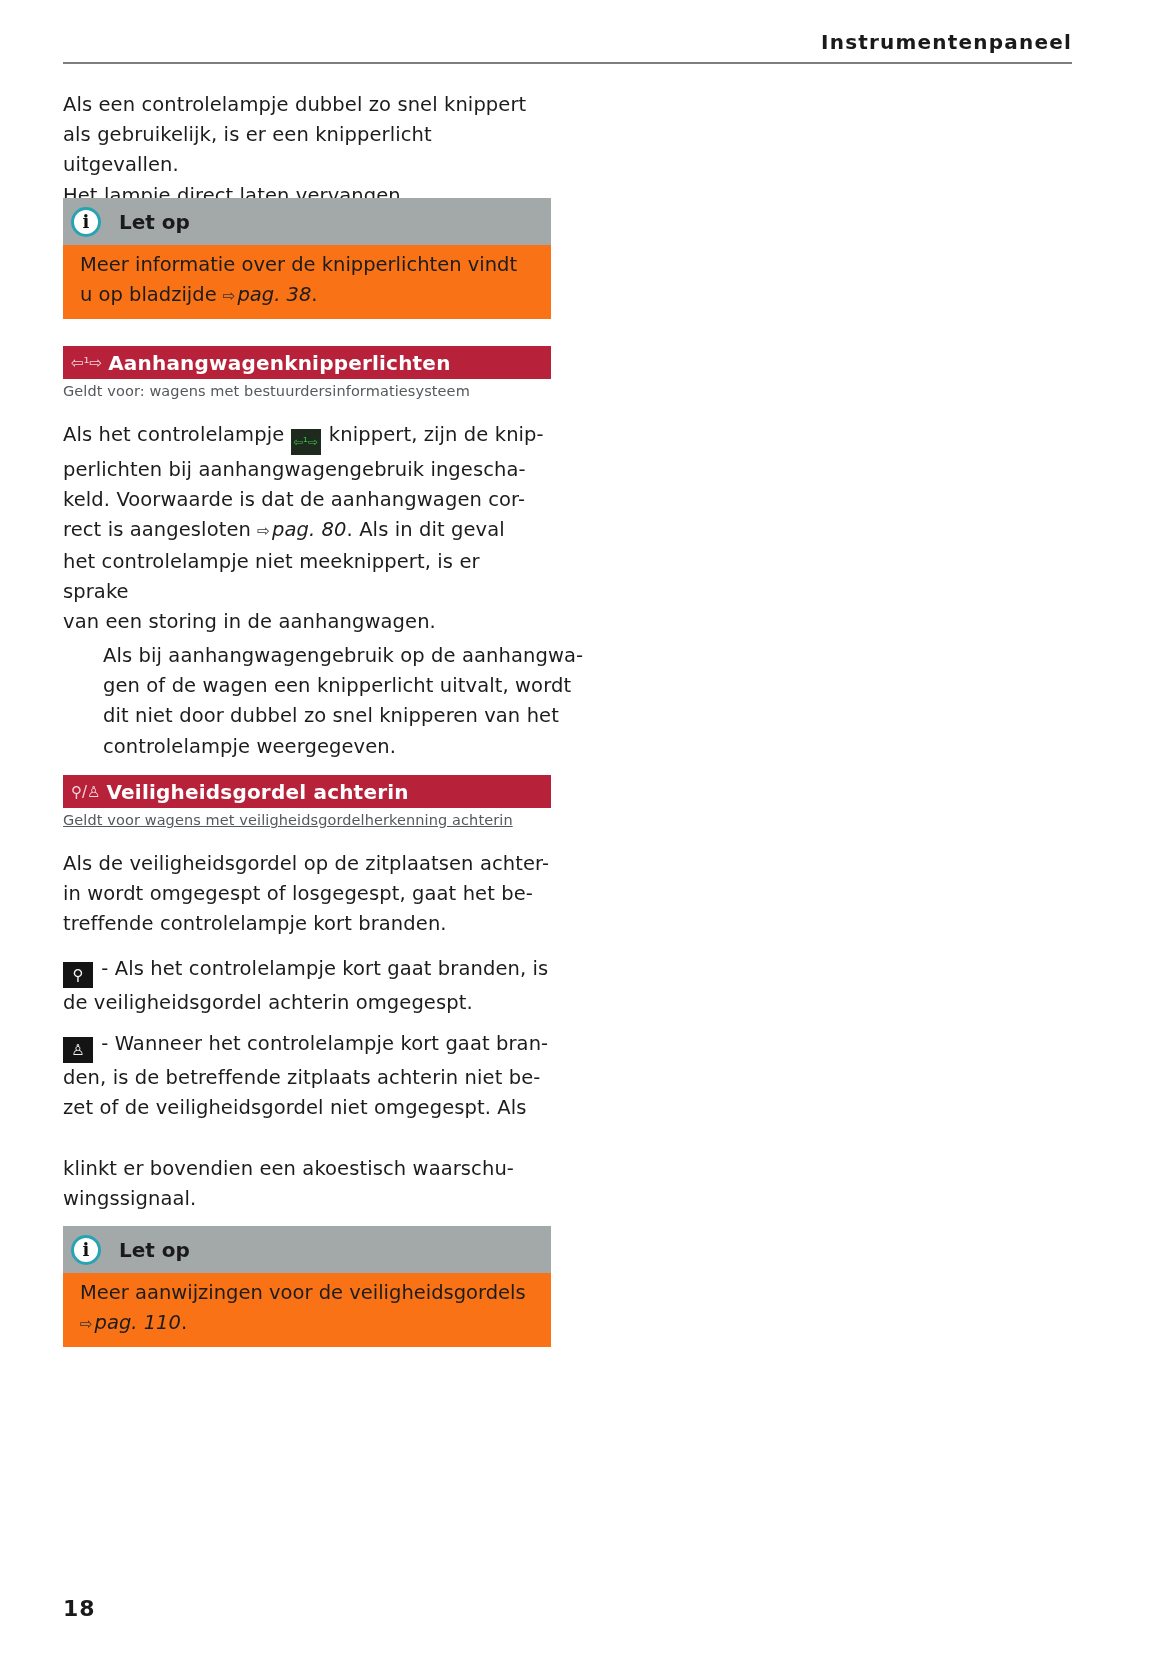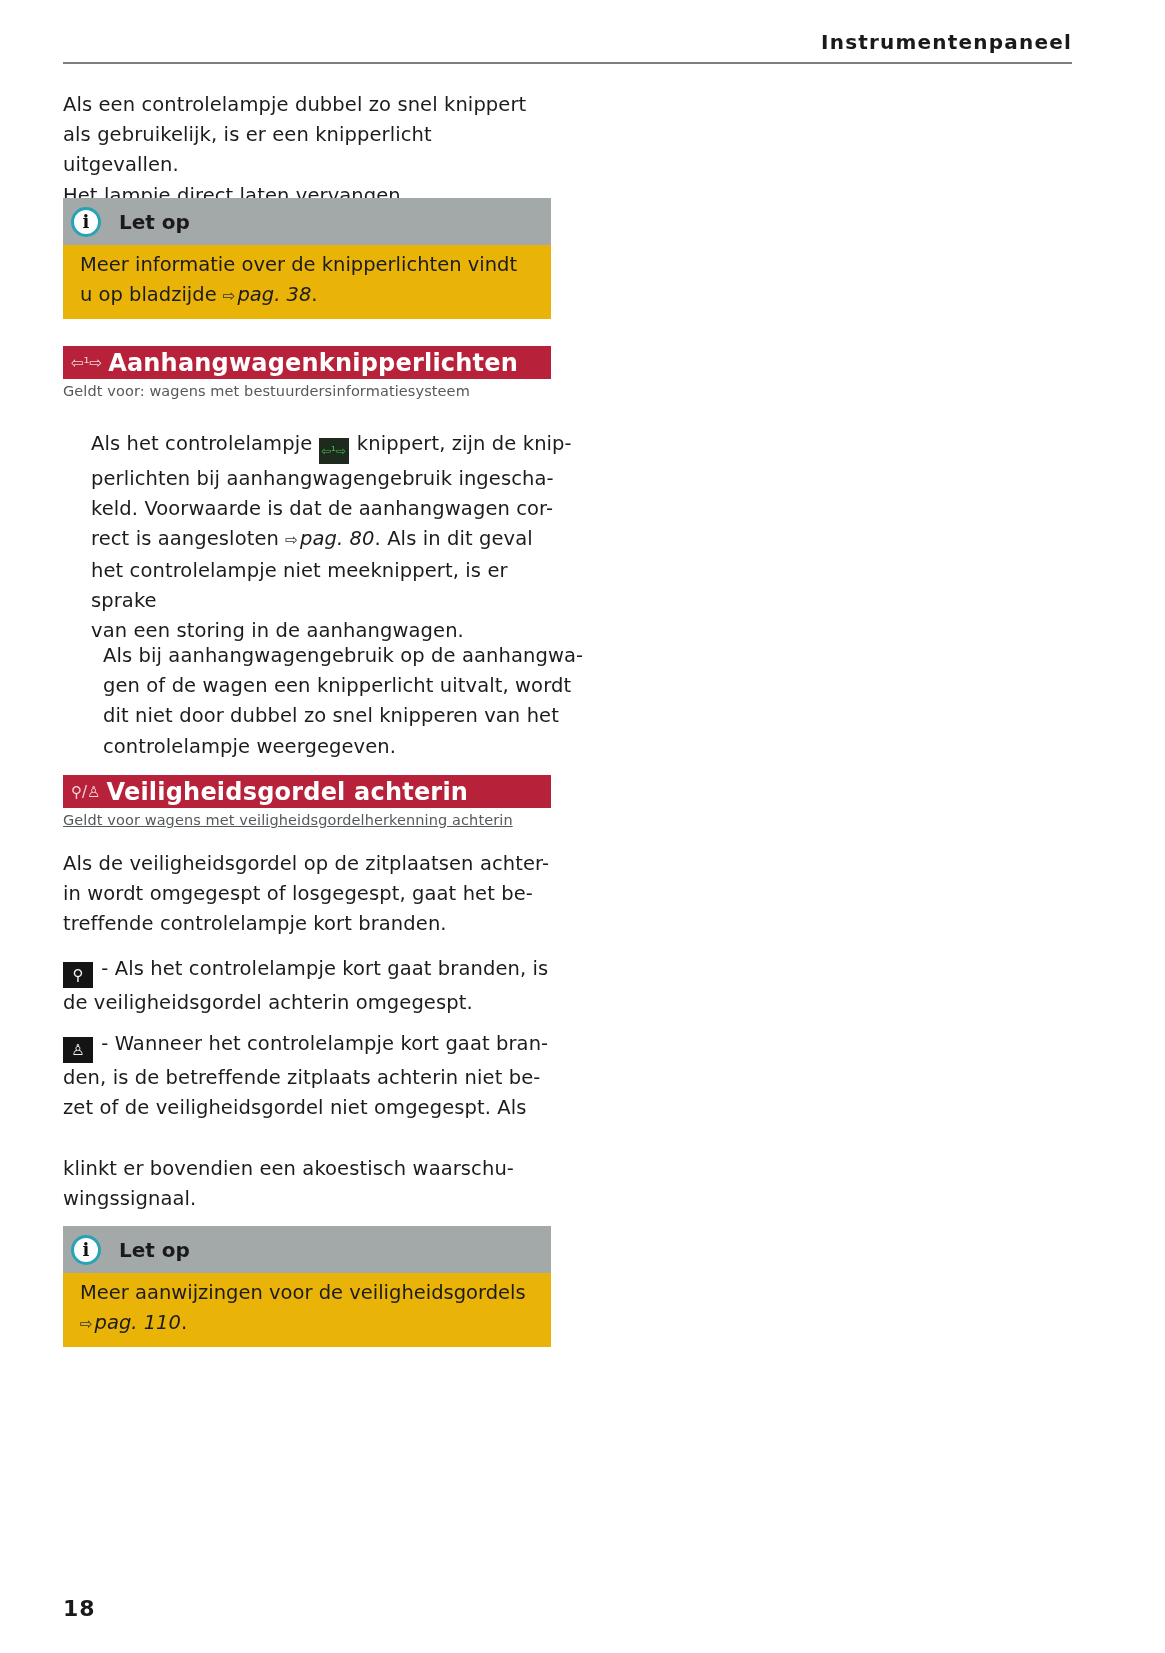--- a/index.html
+++ b/index.html
@@ -10,26 +10,26 @@
          font-size:20px; letter-spacing:1.2px; color:#1a1a1a; display:block; padding-bottom:8px;text-align:right; }
   .page-header .rule { height:2px; background:#7d7f7c; }
   .col { position:absolute; left:63px; width:488px; }
   p.body { margin:0; font-size:19.5px; line-height:30.2px; letter-spacing:0.1px; color:#1c1c1c; }
   .note { position:absolute; left:63px; width:488px; }
   .note .nh { background:#a3a8a9; height:47px; display:flex; align-items:center; padding-left:8px; }
   .note .nh .ic { width:30px; height:30px; border-radius:50%; background:#ffffff;
          border:3px solid #27a3b3; box-sizing:border-box; display:flex; align-items:center; justify-content:center;
          font-family:"DejaVu Serif", serif; font-weight:bold; font-size:18px; color:#111; }
   .note .nh .lbl { font-weight:bold; font-size:20px; margin-left:18px; color:#1a1a1a; }
-  .note .nb { background:#eab308; padding:5px 15px 8px 17px; font-size:19.5px; line-height:30.2px; color:#1c1c1c; }
+  .note .nb { background:#f97316; padding:5px 15px 8px 17px; font-size:19.5px; line-height:30.2px; color:#1c1c1c; }
   .ref { font-style:italic; }
   .arrow { font-style:normal; font-size:15px; color:#333; margin-right:2px; }
   .redbar { position:absolute; left:63px; width:488px; height:33px; background:#b7223a;
          color:#fff; display:flex; align-items:center; padding-left:8px; box-sizing:border-box; }
-  .redbar .rt { font-weight:bold; font-size:24px; letter-spacing:0.2px; }
+  .redbar .rt { font-weight:bold; font-size:20px; letter-spacing:0.2px; }
   .redbar .ri { font-size:15px; margin-right:6px; color:#f3d5da; }
   .sub { position:absolute; left:63px; font-size:14.5px; color:#55595c; letter-spacing:0.1px; }
   .lamp { display:inline-block; width:30px; height:26px; vertical-align:-5px; margin-right:2px;
          background:#1d2a1d; color:#3fbf4a; font-size:12px; text-align:center; line-height:26px; }
   .lamp.dark { background:#141414; color:#f2f2f2; font-size:15px; }
   .pagenum { position:absolute; left:63px; top:1596px; font-weight:bold; font-size:22px; letter-spacing:1px; color:#1a1a1a; }
 </style>
 </head>
 <body>
 
@@ -56,21 +56,21 @@
     <span>u op bladzijde </span><span class="arrow">⇨</span><span class="ref">pag. 38</span><span>.</span>
   </div>
 </div>
 
 <div class="redbar" style="top:346px;">
   <span class="ri">⇦¹⇨</span>
   <span class="rt">Aanhangwagenknipperlichten</span>
 </div>
 <div class="sub" style="top:383px;">Geldt voor: wagens met bestuurdersinformatiesysteem</div>
 
-<div class="col" style="top:429px;margin-left:28px;">
+<div class="col" style="top:420px;">
   <p class="body">
     <span>Als het controlelampje </span><span class="lamp">⇦¹⇨</span><span> knippert, zijn de knip-</span><br>
     <span>perlichten bij aanhangwagengebruik ingescha-</span><br>
     <span>keld. Voorwaarde is dat de aanhangwagen cor-</span><br>
     <span>rect is aangesloten </span><span class="arrow">⇨</span><span class="ref">pag. 80</span><span>. Als in dit geval</span><br>
     <span>het controlelampje niet meeknippert, is er sprake</span><br>
     <span>van een storing in de aanhangwagen.</span>
   </p>
 </div>
 

